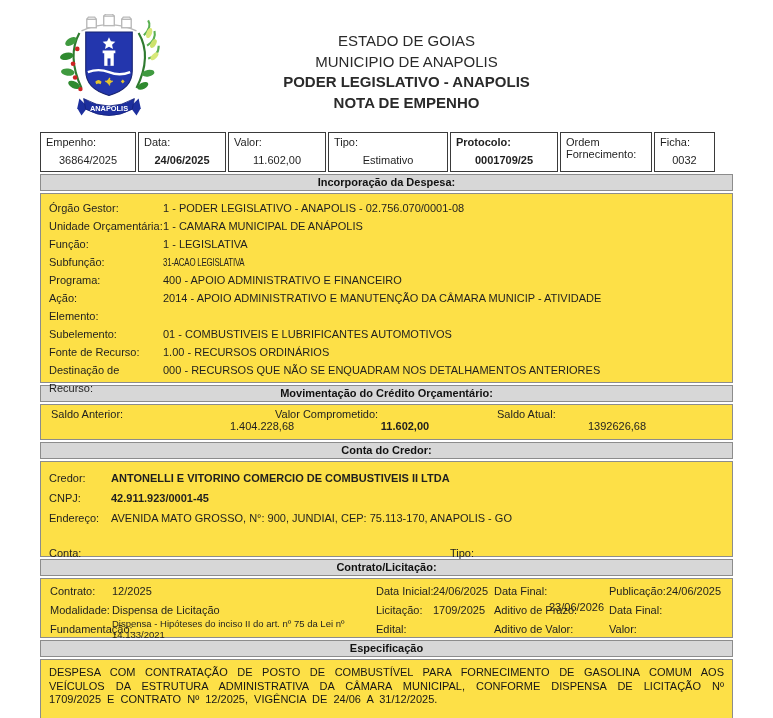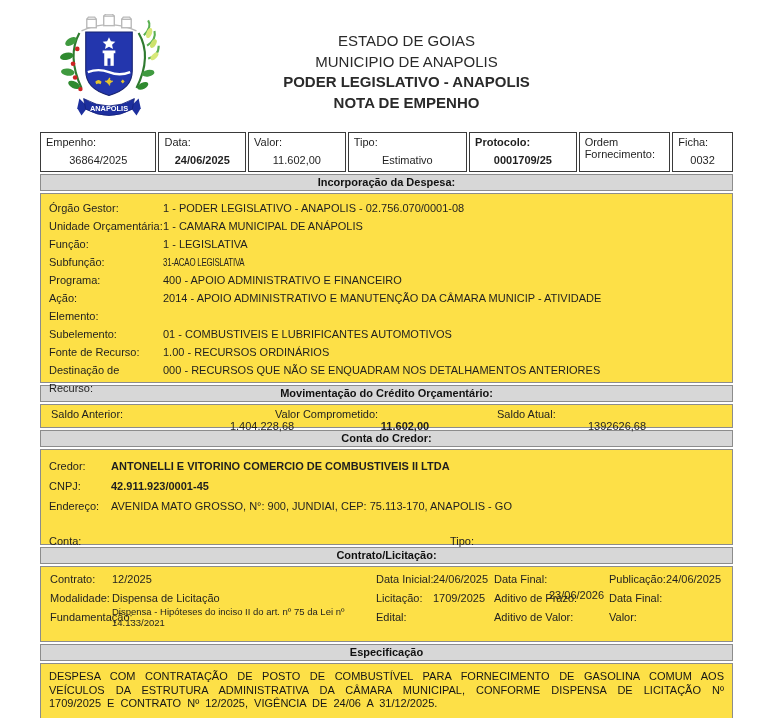--- a/index.html
+++ b/index.html
@@ -10,42 +10,42 @@
             font-size:15px;line-height:20.5px;color:#2a2a2a;}
   .hdr-text .b{font-weight:bold;}
   .crest{position:absolute;left:56px;top:14px;width:106px;height:110px;}
   
   .doc{position:absolute;left:40px;top:132px;width:693px;display:flex;flex-direction:column;gap:2px;}
   .srow{display:flex;gap:2px;height:40px;}
   .cell{box-sizing:border-box;border:1px solid #3a3a3a;background:#fff;padding:3px 5px;
         font-size:11px;display:flex;flex-direction:column;}
   .cell .cl{line-height:12px;}
   .cell .cv{text-align:center;margin-top:auto;padding-bottom:2px;}
-  .c0{width:117px;justify-content:flex-end;} .c1{width:88px;} .c2{width:98px;} .c3{width:120px;}
+  .c0{width:96px;justify-content:flex-end;} .c1{width:88px;} .c2{width:98px;} .c3{width:120px;}
   .c4{width:108px;} .c5{width:92px;} .c6{width:61px;}
   .bold{font-weight:bold;}
   .band{box-sizing:border-box;border:1px solid #8c8c8c;background:#d7d7d7;height:17px;
         text-align:center;font-size:11px;font-weight:bold;line-height:15px;color:#111;}
   .box{box-sizing:border-box;border:1px solid #8c8c8c;background:#fde047;position:relative;
        font-size:11px;}
   .box-incorp{height:190px;padding:5px 8px;}
   .frow{display:flex;line-height:18px;}
   .flabel{width:114px;flex:0 0 114px;}
   .fvalue{flex:1;white-space:nowrap;}
   .condensed{display:inline-block;transform:scaleX(.72);transform-origin:left center;letter-spacing:-.3px;}
-  .box-mov{height:24px;}
+  .box-mov{height:36px;}
   .mov-label{position:absolute;top:3px;}
   .mov-val{position:absolute;top:15px;transform:translateX(-50%);white-space:nowrap;}
   .box-credor{height:96px;padding:6px 8px;}
   .crow{display:flex;line-height:20px;}
   .crow .clab{width:62px;flex:0 0 62px;}
   .crow .cval{flex:1;}
   .conta-row{margin-top:18px;position:relative;line-height:14px;}
   .tipo-lab{position:absolute;left:401px;top:0;}
-  .box-contr{height:76px;}
+  .box-contr{height:60px;}
   .abs{position:absolute;white-space:nowrap;}
   .small2{font-size:9.5px;line-height:10.5px;width:252px;white-space:normal;}
   .box-espec{height:65px;padding:6px 8px;}
   .espec-text{margin:0;font-size:11px;line-height:13.5px;text-align:justify;
               word-spacing:3px;color:#161616;}
 </style>
 </head>
 <body>
 
 <div class="page">

